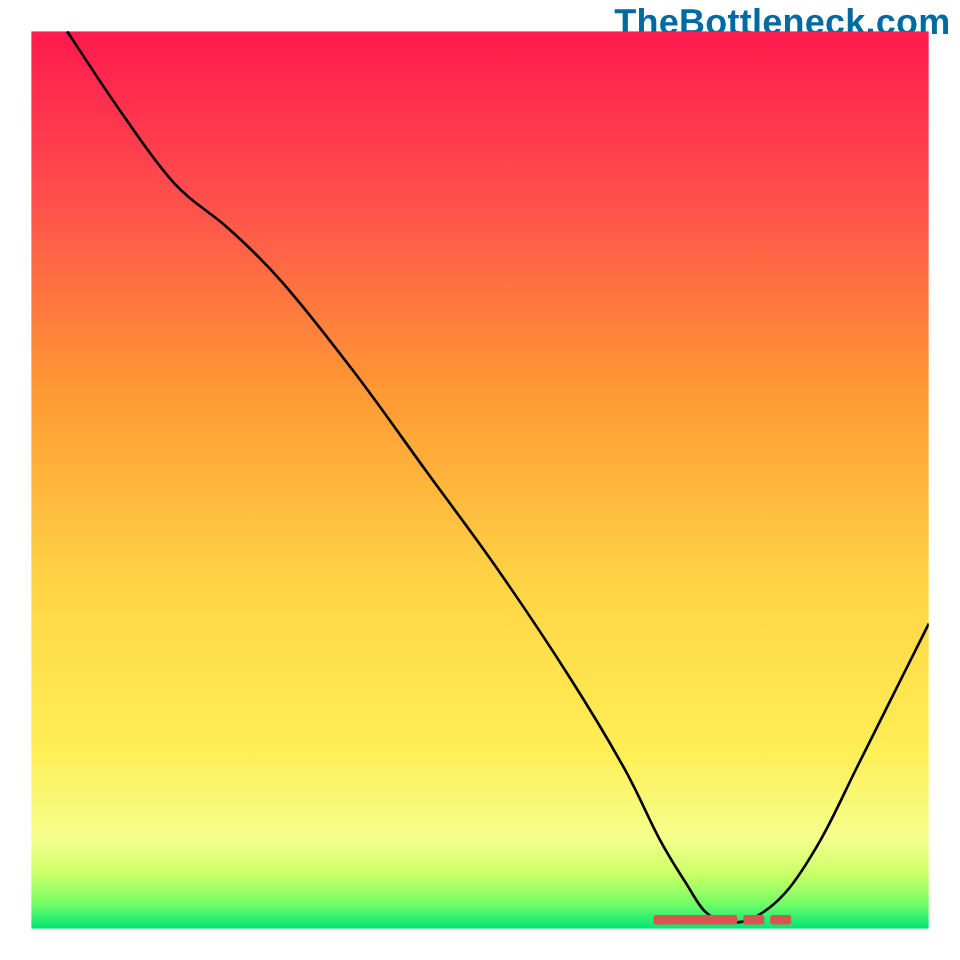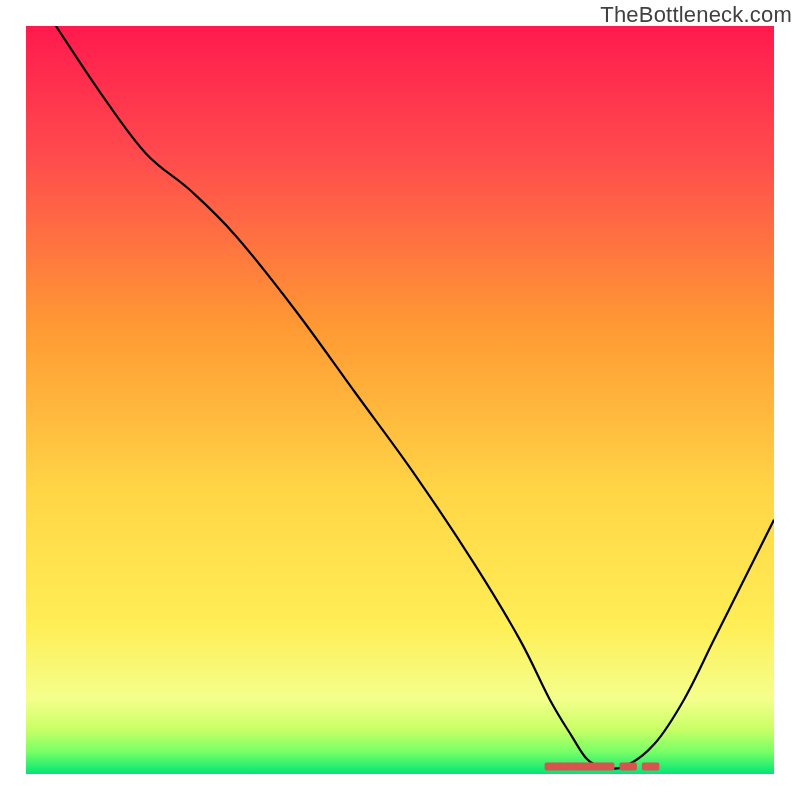--- a/index.html
+++ b/index.html
@@ -13,23 +13,23 @@
   }
   .wrap {
     position: relative;
     width: 800px;
     height: 800px;
   }
   .watermark {
     position: absolute;
     top: 2px;
     right: 8px;
-    font-size: 22px;
-    font-weight: 400;
-    color: #404040;
+    font-size: 30px;
+    font-weight: 700;
+    color: #0369a1;
     letter-spacing: 0.2px;
     user-select: none;
   }
   .plot {
     position: absolute;
     left: 26px;
     top: 26px;
     width: 748px;
     height: 748px;
     box-sizing: border-box;

